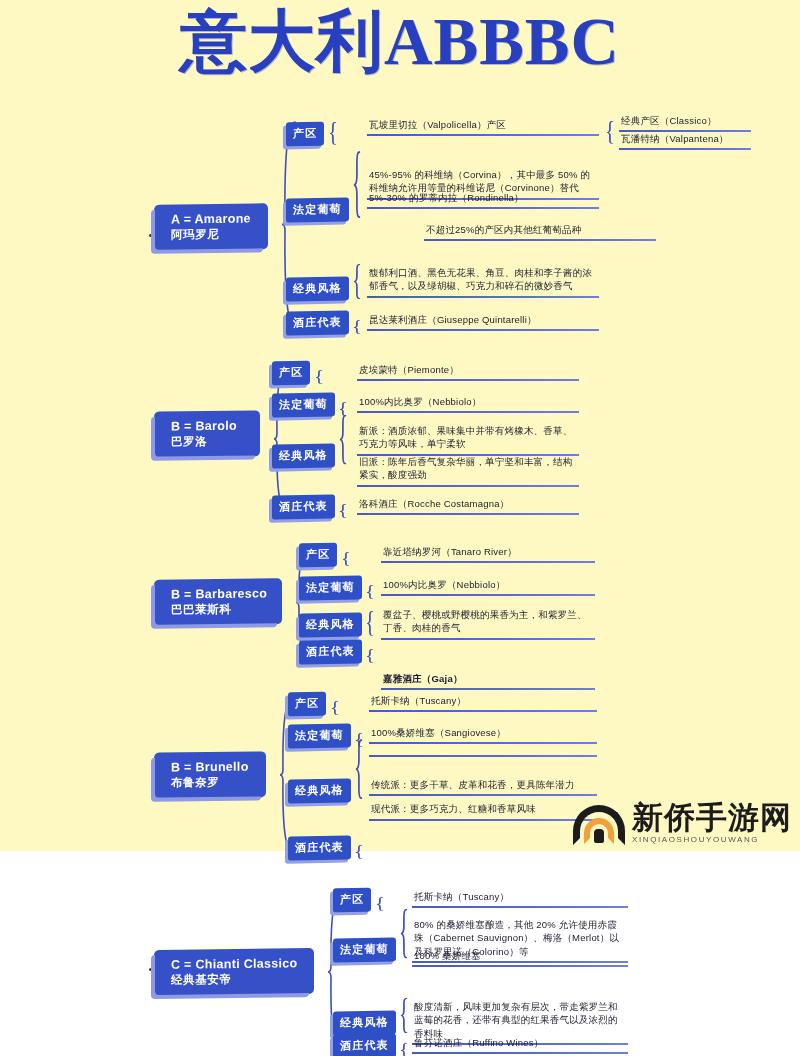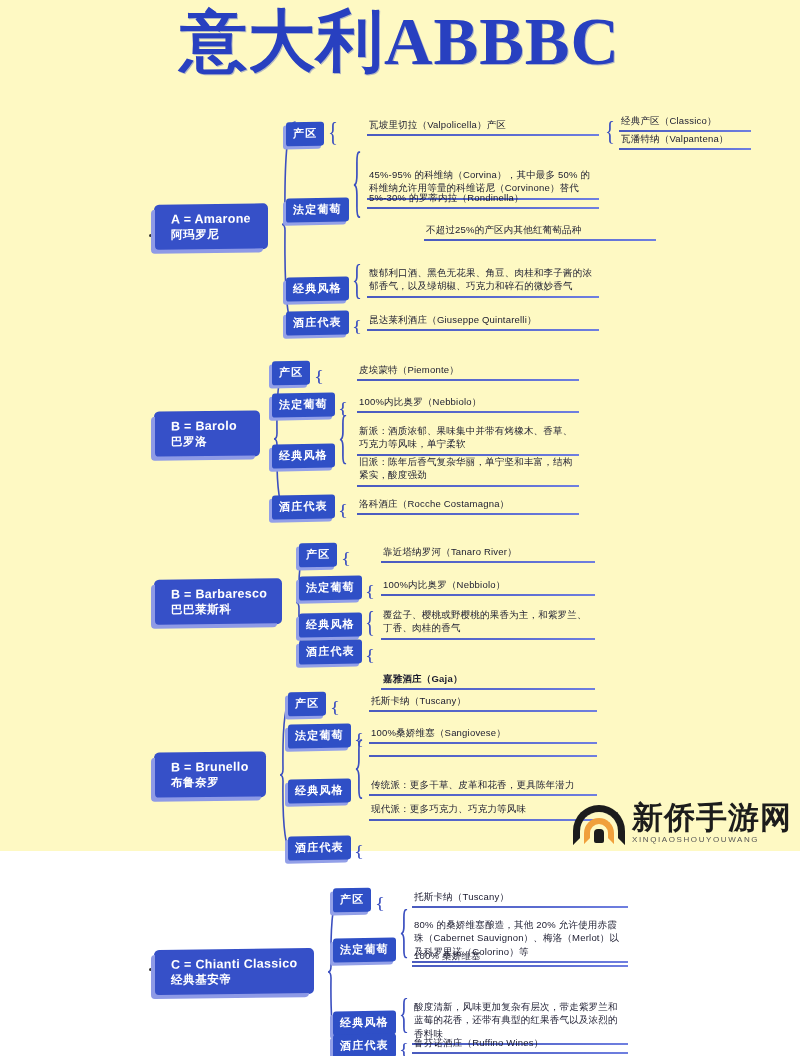--- a/index.html
+++ b/index.html
@@ -285,21 +285,21 @@
         <div class="cat-box" style="left: 288px; top: 779px; pointer-events: auto;">经典风格</div>
         <div class="brace" style="left: 354px; top: 754px; font-size: 26px; transform: scaleY(2.76923) scaleX(0.8);">{</div>
         <div class="leaf" style="left: 369px; top: 753px; width: 228px;">
           <span class="rule"></span>
         </div>
         <div class="leaf" style="left: 369px; top: 777.667px; width: 228px;">
           <span class="txt">传统派：更多干草、皮革和花香，更具陈年潜力</span>
           <span class="rule"></span>
         </div>
         <div class="leaf" style="left: 369px; top: 802.333px; width: 228px;">
-          <span class="txt">现代派：更多巧克力、巧克力等风味</span>
+          <span class="txt">现代派：更多巧克力、红糖和香草风味</span>
           <span class="rule"></span>
         </div>
         <div class="cat-box" style="left: 288px; top: 836px; pointer-events: auto;">酒庄代表</div>
         <div class="brace" style="left: 354px; top: 839px; font-size: 26px; transform: scaleY(0.615385) scaleX(0.8);">{</div>
       </div>
       <div class="section" style="top: 0px; height: 1056px; pointer-events: none;">
         <div class="root-box" style="left: 155px; top: 950px; width: 158px; pointer-events: auto;">
           <div class="en">C = Chianti Classico</div>
           <div class="cn">经典基安帝</div>
         </div>

